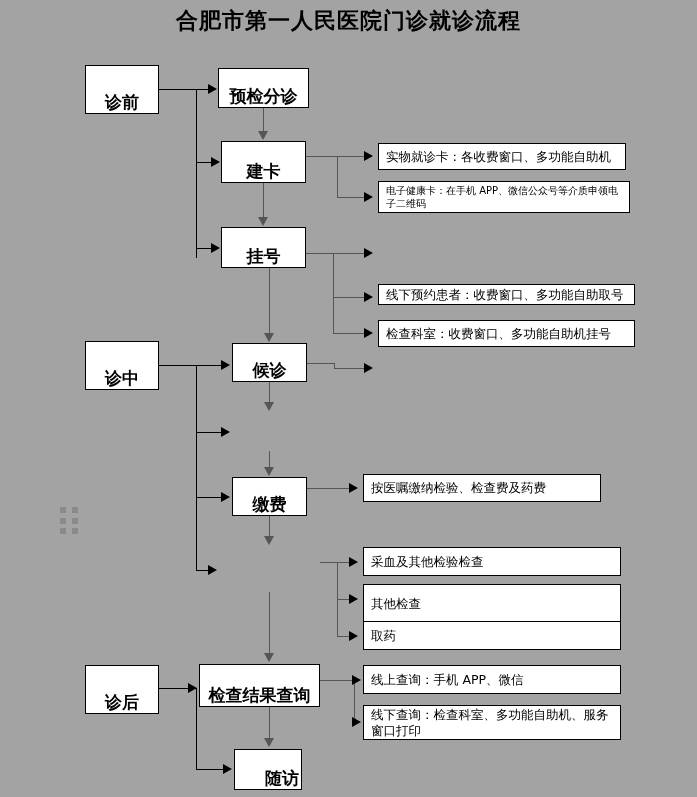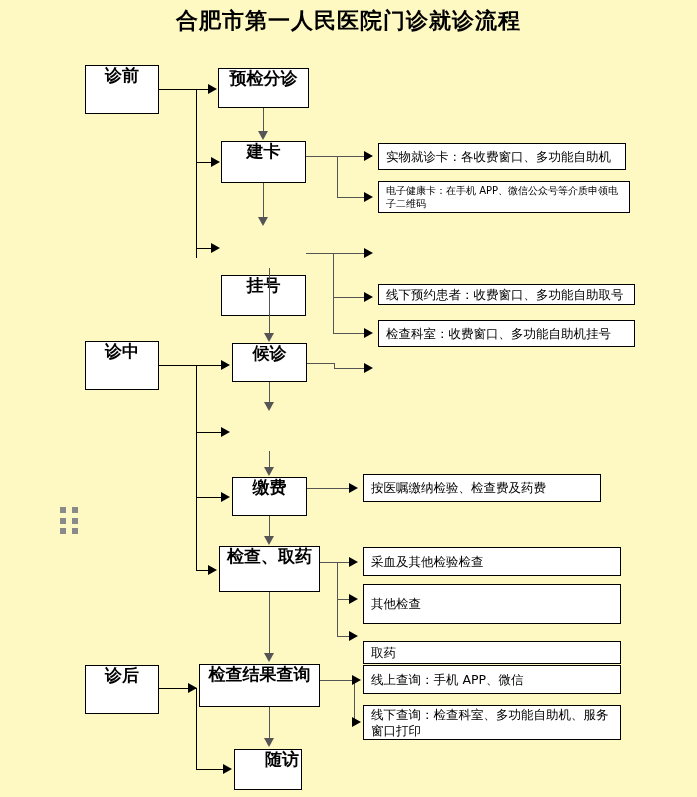--- a/index.html
+++ b/index.html
@@ -8,21 +8,21 @@
     background: #ffffff;
   }
   body {
     font-family: "DejaVu Sans", "Liberation Sans", sans-serif;
     color: #000000;
   }
   #page {
     position: relative;
     width: 697px;
     height: 797px;
-    background: #fef9c3;
+    background: #a3a3a3;
     overflow: hidden;
     text-decoration: underline;
   }
   #title {
     position: absolute;
     left: 0;
     top: 6px;
     width: 697px;
     text-align: center;
     font-family: "DejaVu Serif", "Liberation Serif", serif;
@@ -30,21 +30,21 @@
     font-size: 22px;
     letter-spacing: 1px;
     color: #000;
   }
   .node {
     position: absolute;
     border: 1.5px solid #000;
     background: #fff;
     box-sizing: border-box;
     display: flex;
-    align-items: flex-start;
+    align-items: flex-end;
     justify-content: center;
     font-weight: bold;
     font-size: 17px;
     line-height: 1.15;
     color: #000;
   }
   .stage {
     font-size: 17px;
     font-weight: bold;
   }
@@ -144,36 +144,33 @@
   </div>
 
   <div class="node" style="left:218px; top:68px; width:91px; height:40px;">
     <span>预检分诊</span>
   </div>
 
   <div class="node" style="left:221px; top:141px; width:85px; height:42px;">
     <span>建卡</span>
   </div>
 
-  <div class="node" style="left:221px; top:227px; width:85px; height:41px;margin-top:48px;">
+  <div class="node" style="left:221px; top:227px; width:85px; height:41px;">
     <span>挂号</span>
   </div>
 
   <div class="node" style="left:232px; top:343px; width:75px; height:39px;">
     <span>候诊</span>
   </div>
 
 
   <div class="node" style="left:232px; top:477px; width:75px; height:39px;">
     <span>缴费</span>
   </div>
 
-  <div class="node" style="left:219px; top:546px; width:101px; height:46px;">
-    <span>检查、取药</span>
-  </div>
 
   <div class="node" style="left:199px; top:664px; width:121px; height:43px;">
     <span>检查结果查询</span>
   </div>
 
   <div class="node" style="left:234px; top:749px; width:68px; height:41px;padding-left:28px;">
     <span>随访</span>
   </div>
 
   <div class="leaf" style="left:378px; top:143px; width:248px; height:27px;">
@@ -199,21 +196,21 @@
   </div>
 
   <div class="leaf" style="left:363px; top:547px; width:258px; height:29px;">
     <span>采血及其他检验检查</span>
   </div>
 
   <div class="leaf" style="left:363px; top:584px; width:258px; height:40px;">
     <span>其他检查</span>
   </div>
 
-  <div class="leaf" style="left:363px; top:621px; width:258px; height:23px;margin-top:20px;">
+  <div class="leaf" style="left:363px; top:621px; width:258px; height:29px;">
     <span>取药</span>
   </div>
 
   <div class="leaf" style="left:363px; top:665px; width:258px; height:29px;">
     <span>线上查询：手机 APP、微信</span>
   </div>
 
   <div class="leaf" style="left:363px; top:705px; width:258px; height:35px;">
     <span>线下查询：检查科室、多功能自助机、服务窗口打印</span>
   </div>

